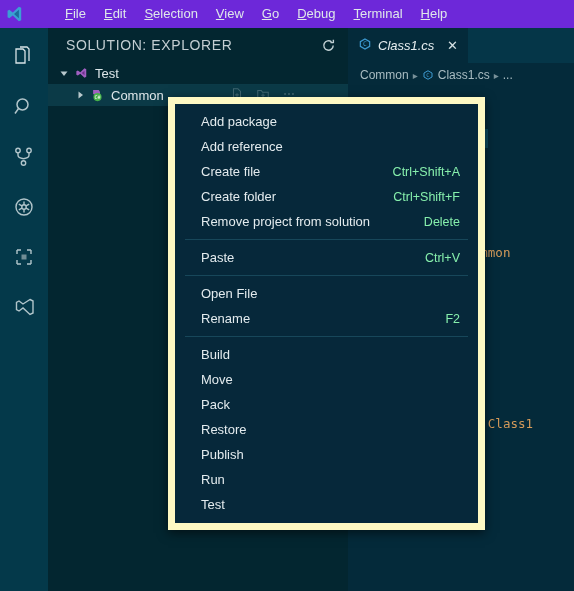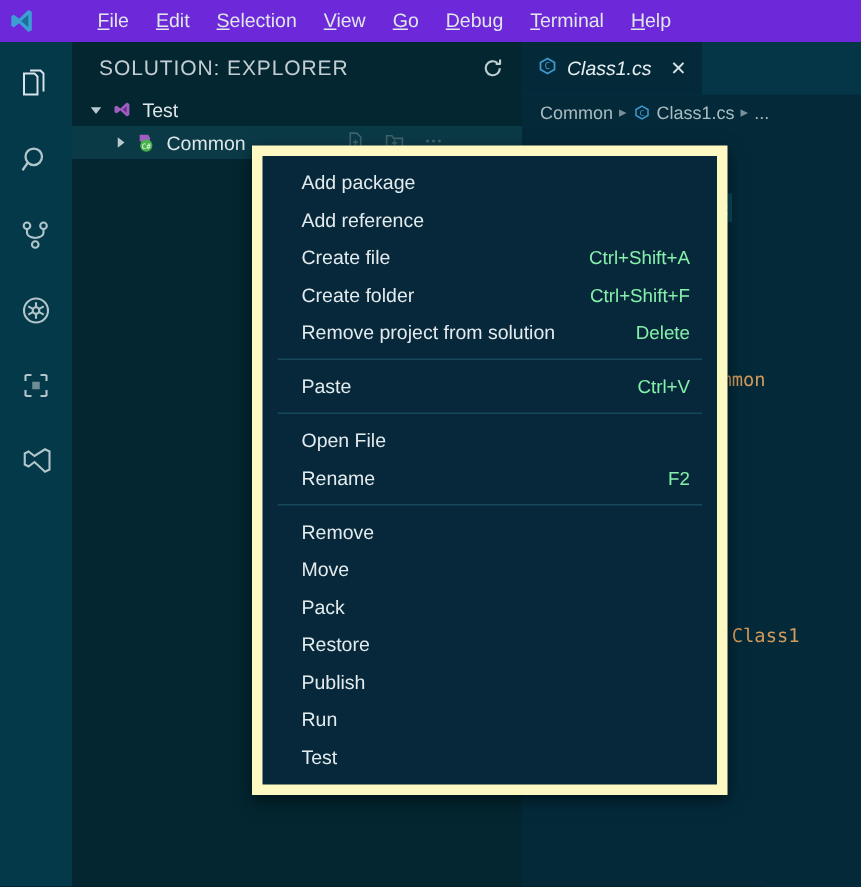--- a/index.html
+++ b/index.html
@@ -478,21 +478,21 @@
     <span class="menu-key"></span>
   </div>
   <div class="menu-item">
     <span class="menu-label">Rename</span>
     <span class="menu-key">F2</span>
   </div>
 
   <div class="menu-sep"></div>
 
   <div class="menu-item">
-    <span class="menu-label">Remove</span>
+    <span class="menu-label">Build</span>
     <span class="menu-key"></span>
   </div>
   <div class="menu-item">
     <span class="menu-label">Move</span>
     <span class="menu-key"></span>
   </div>
   <div class="menu-item">
     <span class="menu-label">Pack</span>
     <span class="menu-key"></span>
   </div>

